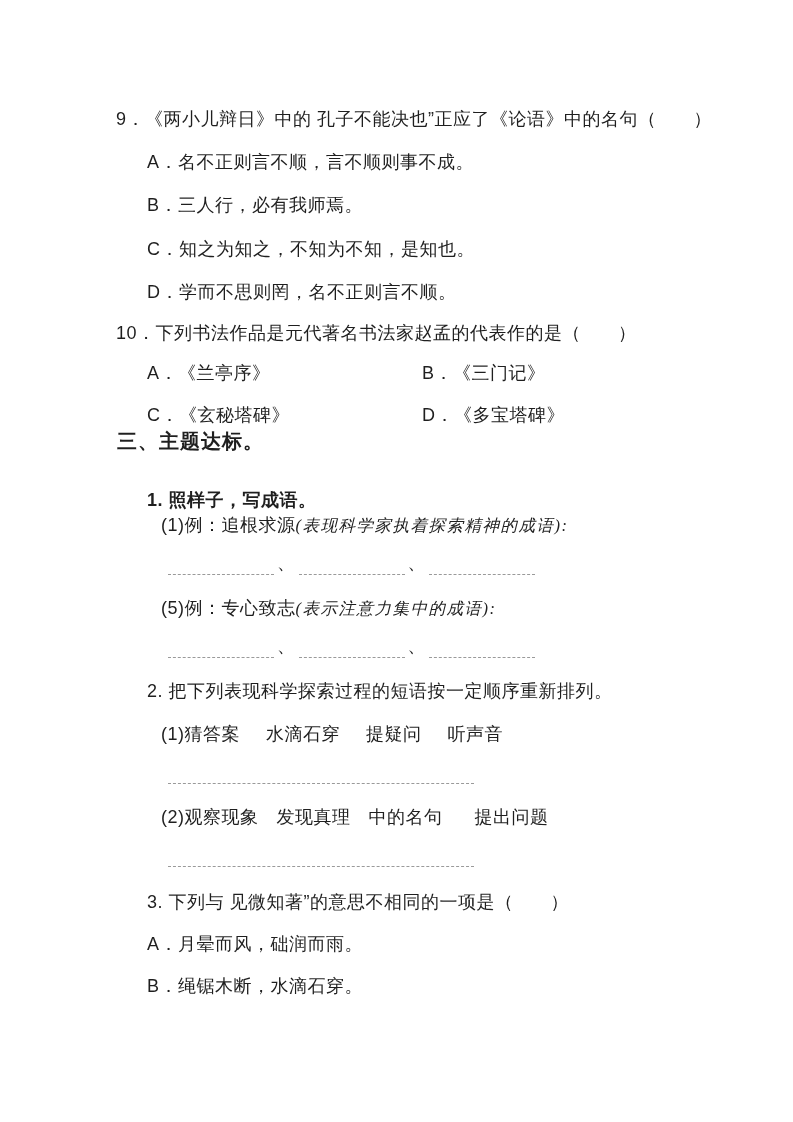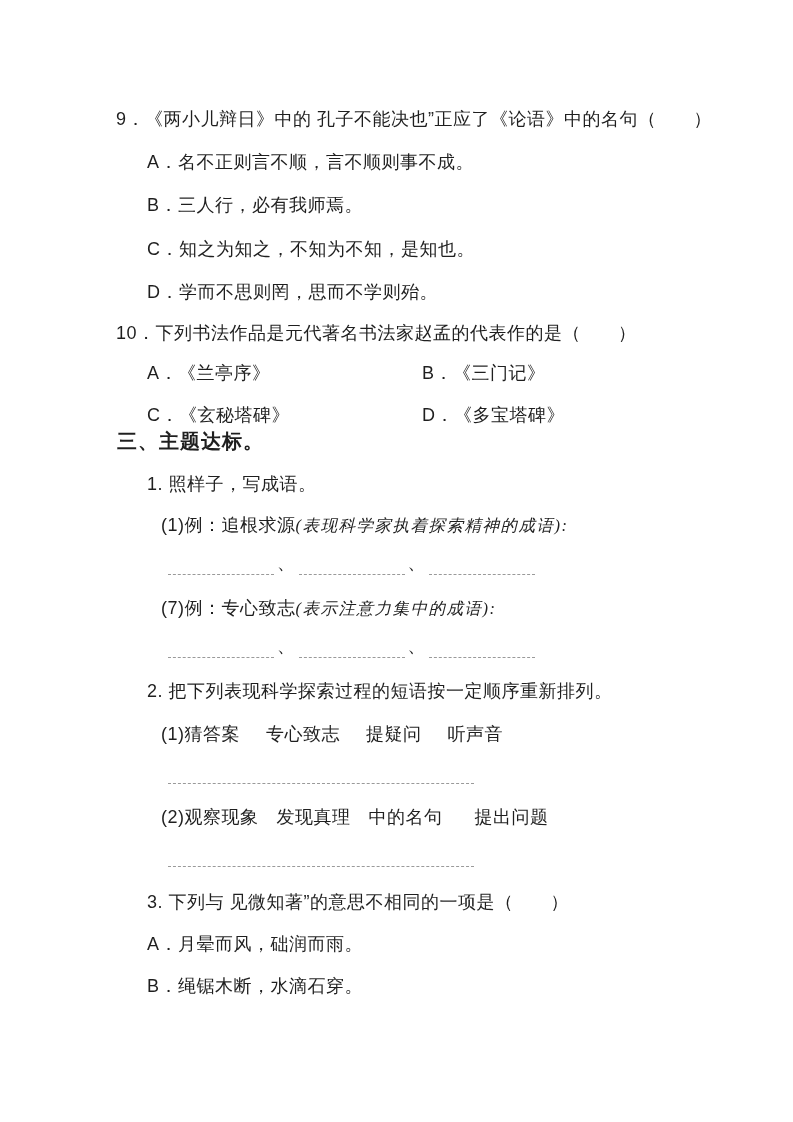--- a/index.html
+++ b/index.html
@@ -58,52 +58,52 @@
 </style>
 </head>
 <body>
 
 <div class="page">
 
   <div class="ln" style="left:116px; top:107px;">9．《两小儿辩日》中的 孔子不能决也”正应了《论语》中的名句（　　）</div>
   <div class="ln" style="left:147px; top:193px;">B．三人行，必有我师焉。</div>
   <div class="ln" style="left:147px; top:150px;">A．名不正则言不顺，言不顺则事不成。</div>
   <div class="ln" style="left:147px; top:237px;">C．知之为知之，不知为不知，是知也。</div>
-  <div class="ln" style="left:147px; top:280px;">D．学而不思则罔，思而不学则殆。</div>
+  <div class="ln" style="left:147px; top:280px;">D．学而不思则罔，名不正则言不顺。</div>
 
   <div class="ln" style="left:116px; top:321px;">10．下列书法作品是元代著名书法家赵孟的代表作的是（　　）</div>
   <div class="ln" style="left:147px; top:361px;">A．《兰亭序》</div>
   <div class="ln" style="left:422px; top:361px;">B．《三门记》</div>
   <div class="ln" style="left:147px; top:403px;">C．《玄秘塔碑》</div>
   <div class="ln" style="left:422px; top:403px;">D．《多宝塔碑》</div>
 
   <div class="ln heading" style="left:117px; top:431px;font-family:Liberation Mono, monospace;">三、主题达标。</div>
 
-  <div class="ln" style="left:147px; top:472px;">1. 照样子，写成语。</div>
+  <div class="ln" style="left:147px; top:488px;font-weight:bold;">1. 照样子，写成语。</div>
 
   <div class="ln" style="left:161px; top:513px;">
     <span>(1)例：追根求源</span><span class="kai">(表现科学家执着探索精神的成语):</span>
   </div>
 
   <div class="ln" style="left:168px; top:551px;">
     <span class="blank"></span><span class="sep">、</span><span class="blank"></span><span class="sep">、</span><span class="blank"></span>
   </div>
 
   <div class="ln" style="left:161px; top:596px;">
-    <span>(7)例：专心致志</span><span class="kai">(表示注意力集中的成语):</span>
+    <span>(5)例：专心致志</span><span class="kai">(表示注意力集中的成语):</span>
   </div>
 
   <div class="ln" style="left:168px; top:634px;">
     <span class="blank"></span><span class="sep">、</span><span class="blank"></span><span class="sep">、</span><span class="blank"></span>
   </div>
 
   <div class="ln" style="left:147px; top:679px;">2. 把下列表现科学探索过程的短语按一定顺序重新排列。</div>
 
   <div class="ln" style="left:161px; top:722px;">
-    <span>(1)</span><span class="phrase">猜答案</span><span class="phrase">专心致志</span><span class="phrase">提疑问</span><span class="phrase">听声音</span>
+    <span>(1)</span><span class="phrase">猜答案</span><span class="phrase">水滴石穿</span><span class="phrase">提疑问</span><span class="phrase">听声音</span>
   </div>
 
   <div class="ln" style="left:168px; top:760px;">
     <span class="ulong"></span>
   </div>
 
   <div class="ln phrases-tight" style="left:161px; top:805px;">
     <span>(2)</span><span class="phrase">观察现象</span><span class="phrase">发现真理</span><span class="phrase">中的名句</span><span class="phrase" style="margin-left:32px;">提出问题</span>
   </div>
 

